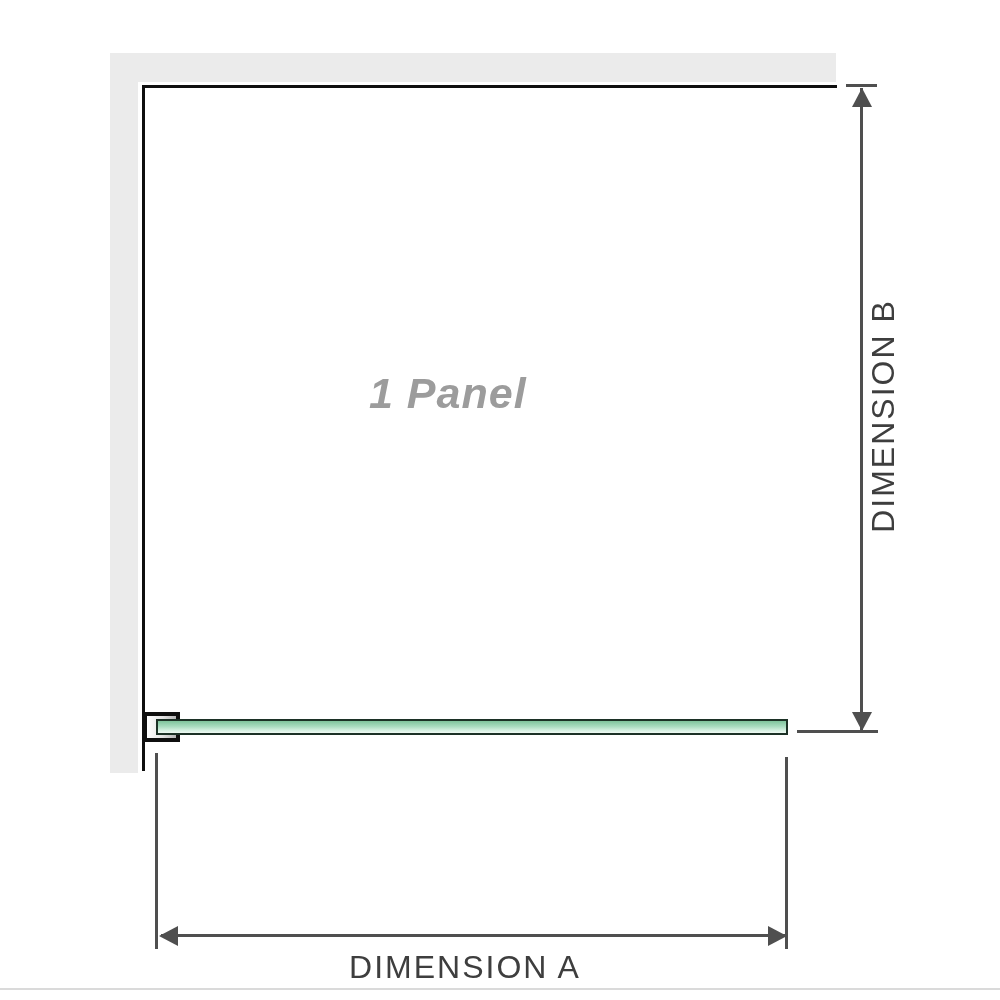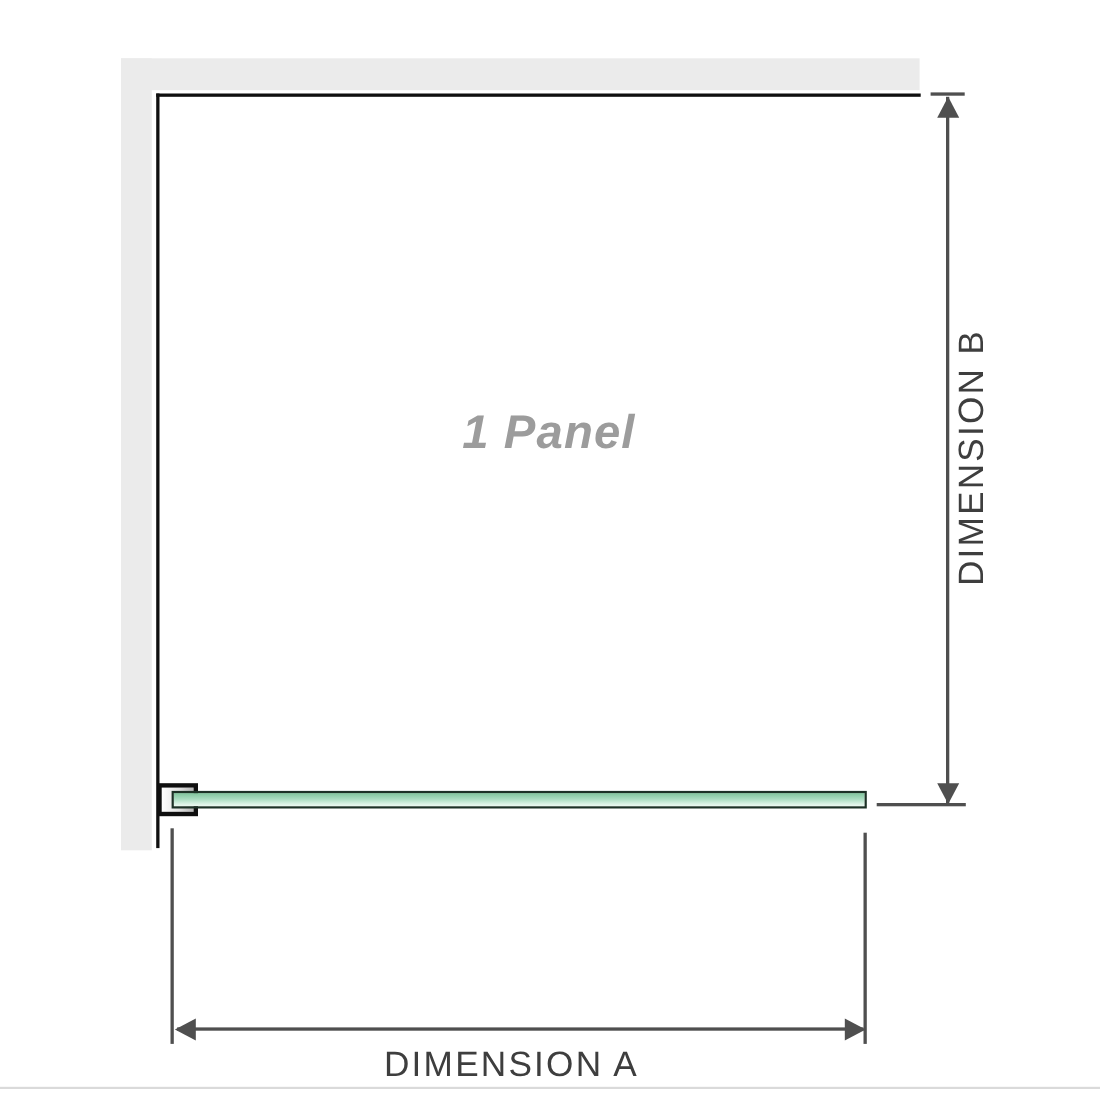--- a/index.html
+++ b/index.html
@@ -33,21 +33,20 @@
     background: var(--outline, #0f0f0f);
   }
   .outline-left {
     left: 142px; top: 85px; width: 3px; height: 686px;
     background: var(--outline, #0f0f0f);
   }
 
   
   .panel-label {
     left: 369px; top: 369px; width: 260px;
-    text-align: center;
     font-size: 43px;
     font-style: italic;
     font-weight: bold;
     color: var(--panel-text, #9c9c9c);
     letter-spacing: 1px;
     white-space: nowrap;
   }
 
   
   .wall-bracket {

